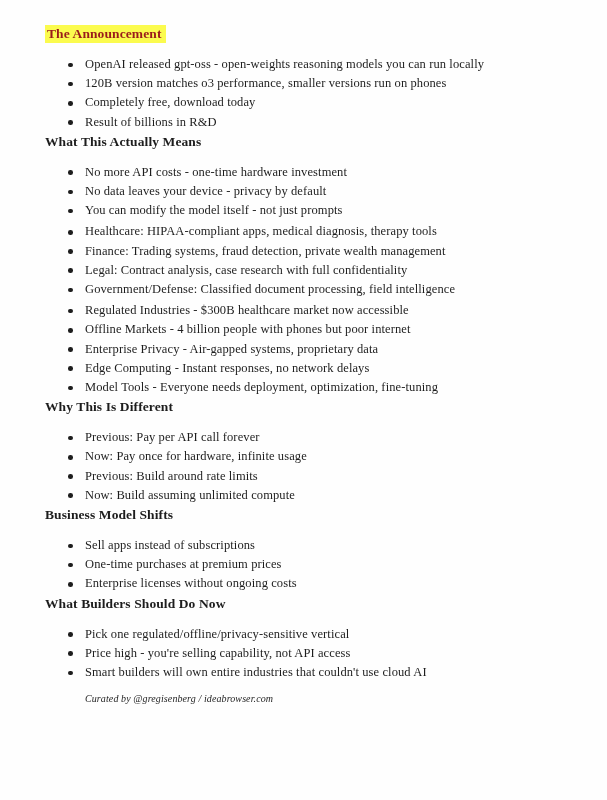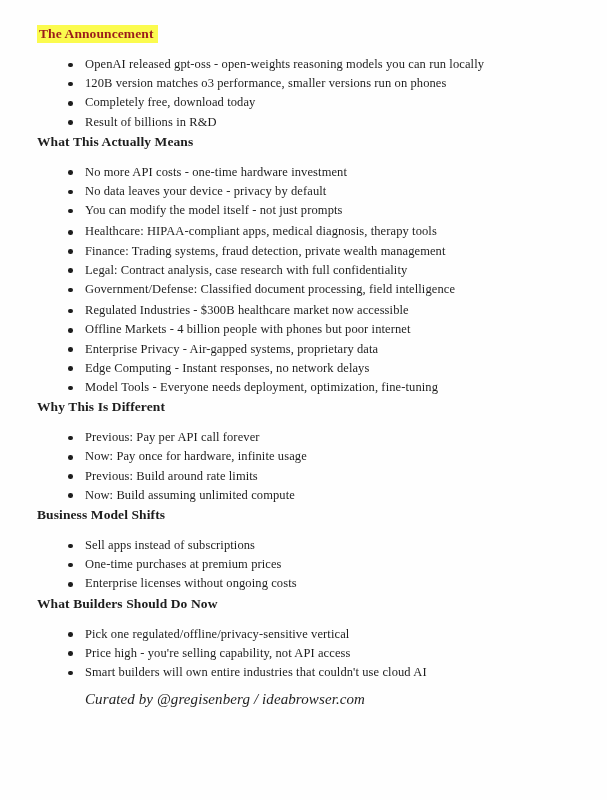--- a/index.html
+++ b/index.html
@@ -14,21 +14,21 @@
   .page {
     box-sizing: border-box;
     width: 607px;
     height: 800px;
     padding: 26px 40px 0 37px;
   }
   h2.section-heading {
     font-size: 13.5px;
     line-height: 15px;
     font-weight: bold;
-    margin: 0 0 14px 0;
+    margin: 0 0 14px 8px;
     color: var(--text, #1d1d1d);
     letter-spacing: 0.1px;
   }
   h2.section-heading .hl-text {
     background: var(--highlight, #fdfd50);
     color: var(--heading-accent, #9a1b1b);
     padding: 1px 4px 2px 2px;
   }
   ul.bullet-list {
     list-style: none;
@@ -47,21 +47,21 @@
     left: -17px;
     top: 7.5px;
     width: 4.6px;
     height: 4.6px;
     border-radius: 50%;
     background: var(--text, #1d1d1d);
   }
   .lead { font-weight: normal; }
   .footer-credit {
     font-style: italic;
-    font-size: 15px;
+    font-size: 10px;
     line-height: 16px;
     margin: 9px 0 0 48px;
     letter-spacing: 0.1px;
   }
 </style>
 </head>
 <body>
 
 <div class="page">
 

